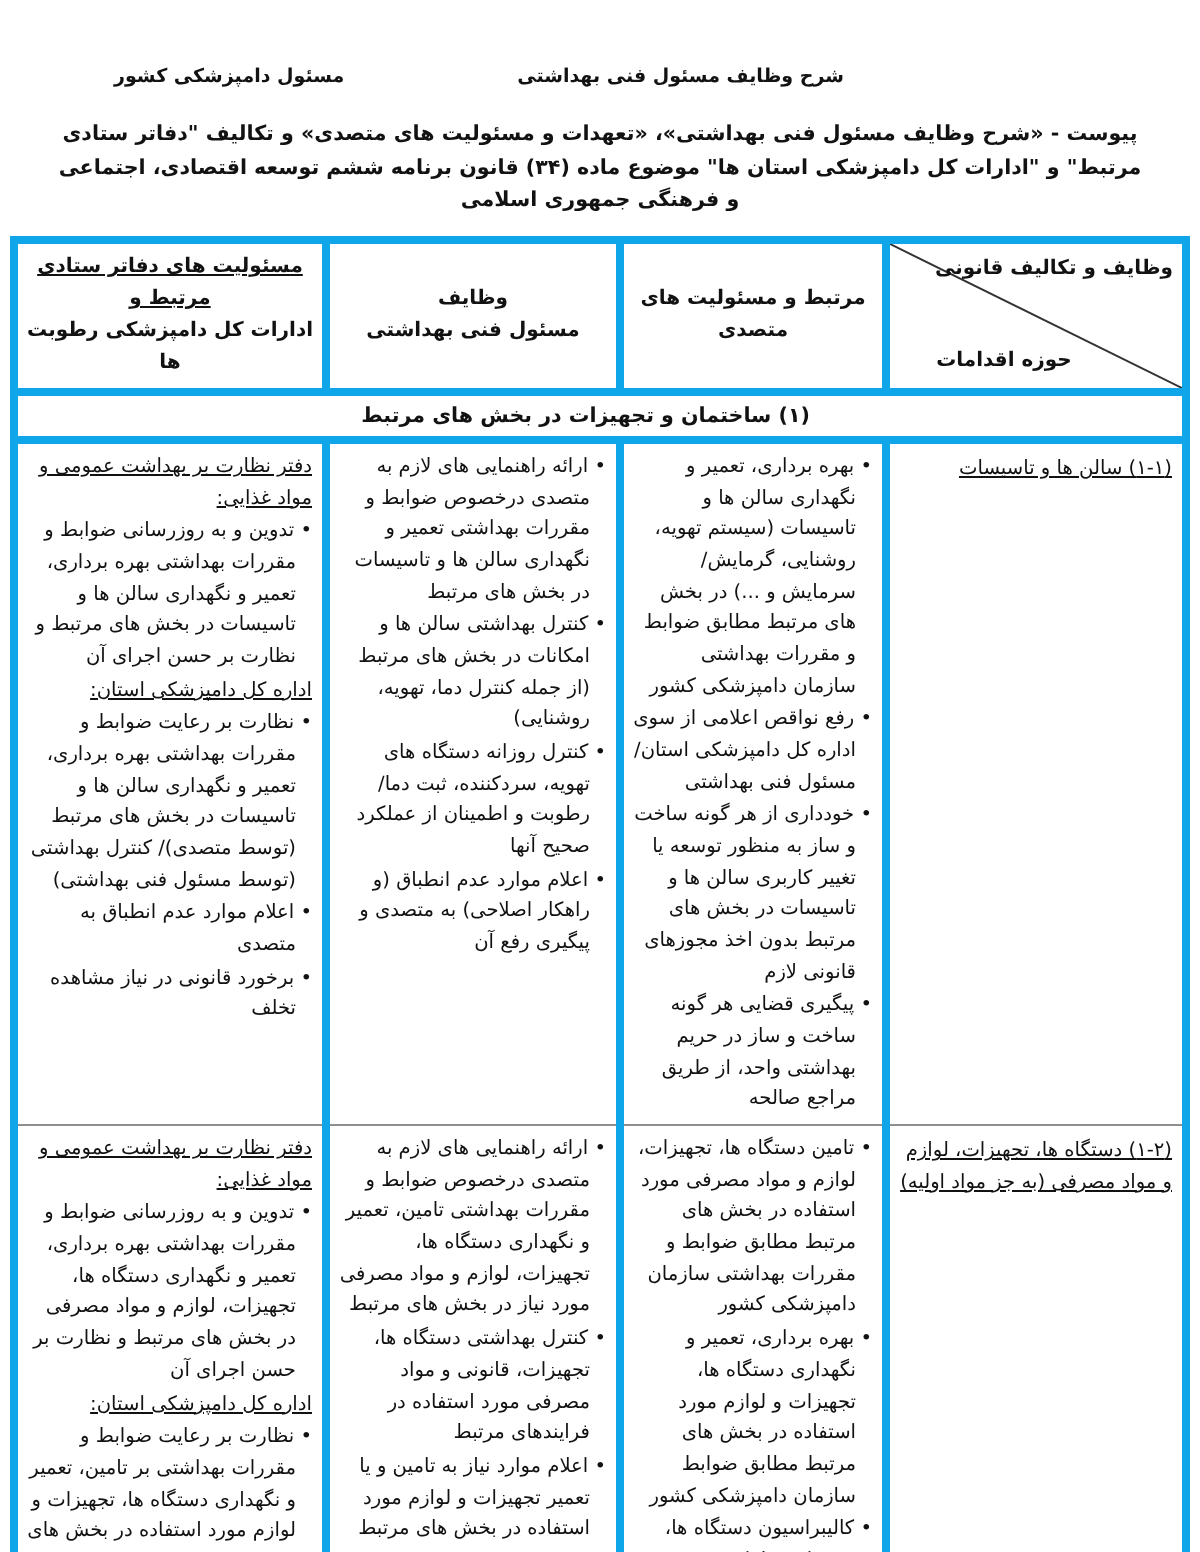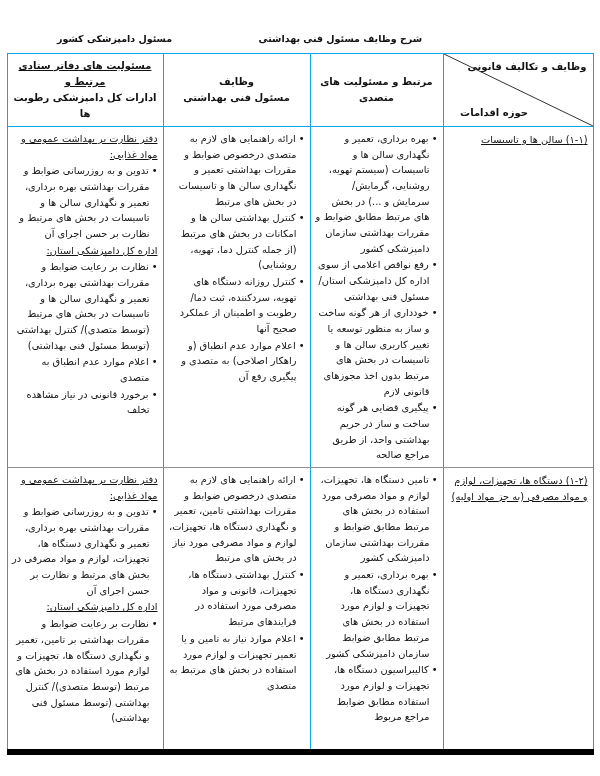--- a/index.html
+++ b/index.html
@@ -12,30 +12,30 @@
     padding:33px 178px 0 57px;font-weight:bold;font-size:9.5px;
   }
   .intro{
     margin:15px auto 0;width:548px;text-align:center;font-weight:bold;
     font-size:10.3px;line-height:1.62;
   }
   table.main{
     border-collapse:collapse;table-layout:fixed;width:586px;margin:9px auto 0;
     border:1.4px solid #000;border-bottom:6px solid #000;
   }
-  th,td{border:1px solid #0ea5e9;vertical-align:top;font-size:9.8px;}
+  th,td{border:4px solid #0ea5e9;vertical-align:top;font-size:9.8px;}
   thead th{
     text-align:center;font-weight:bold;font-size:10px;line-height:1.6;
     height:48px;vertical-align:middle;padding:2px 3px;
   }
   .u{text-decoration:underline;}
   .corner-cell{position:relative;padding:12px;}
   .corner-cell svg{position:absolute;top:0;left:0;width:100%;height:100%;}
   .corner-top{position:absolute;top:5px;left:22px;right:4px;text-align:center;font-weight:bold;}
-  .corner-bottom{position:absolute;bottom:5px;left:16px;right:64px;text-align:center;font-weight:bold;}
+  .corner-bottom{position:absolute;bottom:5px;left:16px;right:48px;text-align:center;font-weight:bold;}
   .section-row td{
     font-weight:bold;font-size:10.3px;height:15px;vertical-align:middle;
     padding:2px 186px 3px 4px;white-space:nowrap;
   }
   tbody td.cell{line-height:1.6;padding:4px 5px 3px 4px;text-align:right;}
   tr.row-1 td{height:238px;border-bottom:1px solid #8f8f8f;}
   tr.row-2 td{height:274px;border-top:1px solid #8f8f8f;}
   .bullet{padding-right:8px;text-indent:-8px;margin-bottom:1px;}
   .subhead{text-decoration:underline;margin-bottom:1px;}
   .scope{padding-top:1px;text-decoration:underline;}
@@ -43,20 +43,21 @@
 </head>
 <body>
 
 <div>
 
   <div class="doc-header">
     <span>شرح وظایف مسئول فنی بهداشتی</span>
     <span>مسئول دامپزشکی کشور</span>
   </div>
 
+  <div class="intro">پیوست - «شرح وظایف مسئول فنی بهداشتی»، «تعهدات و مسئولیت های متصدی» و تکالیف "دفاتر ستادی مرتبط" و "ادارات کل دامپزشکی استان ها" موضوع ماده (۳۴) قانون برنامه ششم توسعه اقتصادی، اجتماعی و فرهنگی جمهوری اسلامی</div>
 
   <table class="main">
     <colgroup>
       <col style="width:150px">
         <col style="width:133px">
         <col style="width:147px">
         <col style="width:156px">
     </colgroup>
     <thead>
       <tr>
@@ -75,20 +76,23 @@
           <div>وظایف</div>
           <div>مسئول فنی بهداشتی</div>
         </th>
         <th>
           <div class="u">مسئولیت های دفاتر ستادی مرتبط و</div>
           <div>ادارات کل دامپزشکی رطوبت ها</div>
         </th>
       </tr>
     </thead>
     <tbody>
+      <tr class="section-row">
+        <td colspan="4">(۱) ساختمان و تجهیزات در بخش های مرتبط</td>
+      </tr>
       <tr class="row-1">
         <td class="cell">
           <div class="scope">(۱-۱) سالن ها و تاسیسات</div>
         </td>
         <td class="cell">
           <div>
               <div class="bullet">• بهره برداری، تعمیر و نگهداری سالن ها و تاسیسات (سیستم تهویه، روشنایی، گرمایش/ سرمایش و ...) در بخش های مرتبط مطابق ضوابط و مقررات بهداشتی سازمان دامپزشکی کشور</div>
               <div class="bullet">• رفع نواقص اعلامی از سوی اداره کل دامپزشکی استان/ مسئول فنی بهداشتی</div>
               <div class="bullet">• خودداری از هر گونه ساخت و ساز به منظور توسعه یا تغییر کاربری سالن ها و تاسیسات در بخش های مرتبط بدون اخذ مجوزهای قانونی لازم</div>
               <div class="bullet">• پیگیری قضایی هر گونه ساخت و ساز در حریم بهداشتی واحد، از طریق مراجع صالحه</div>

